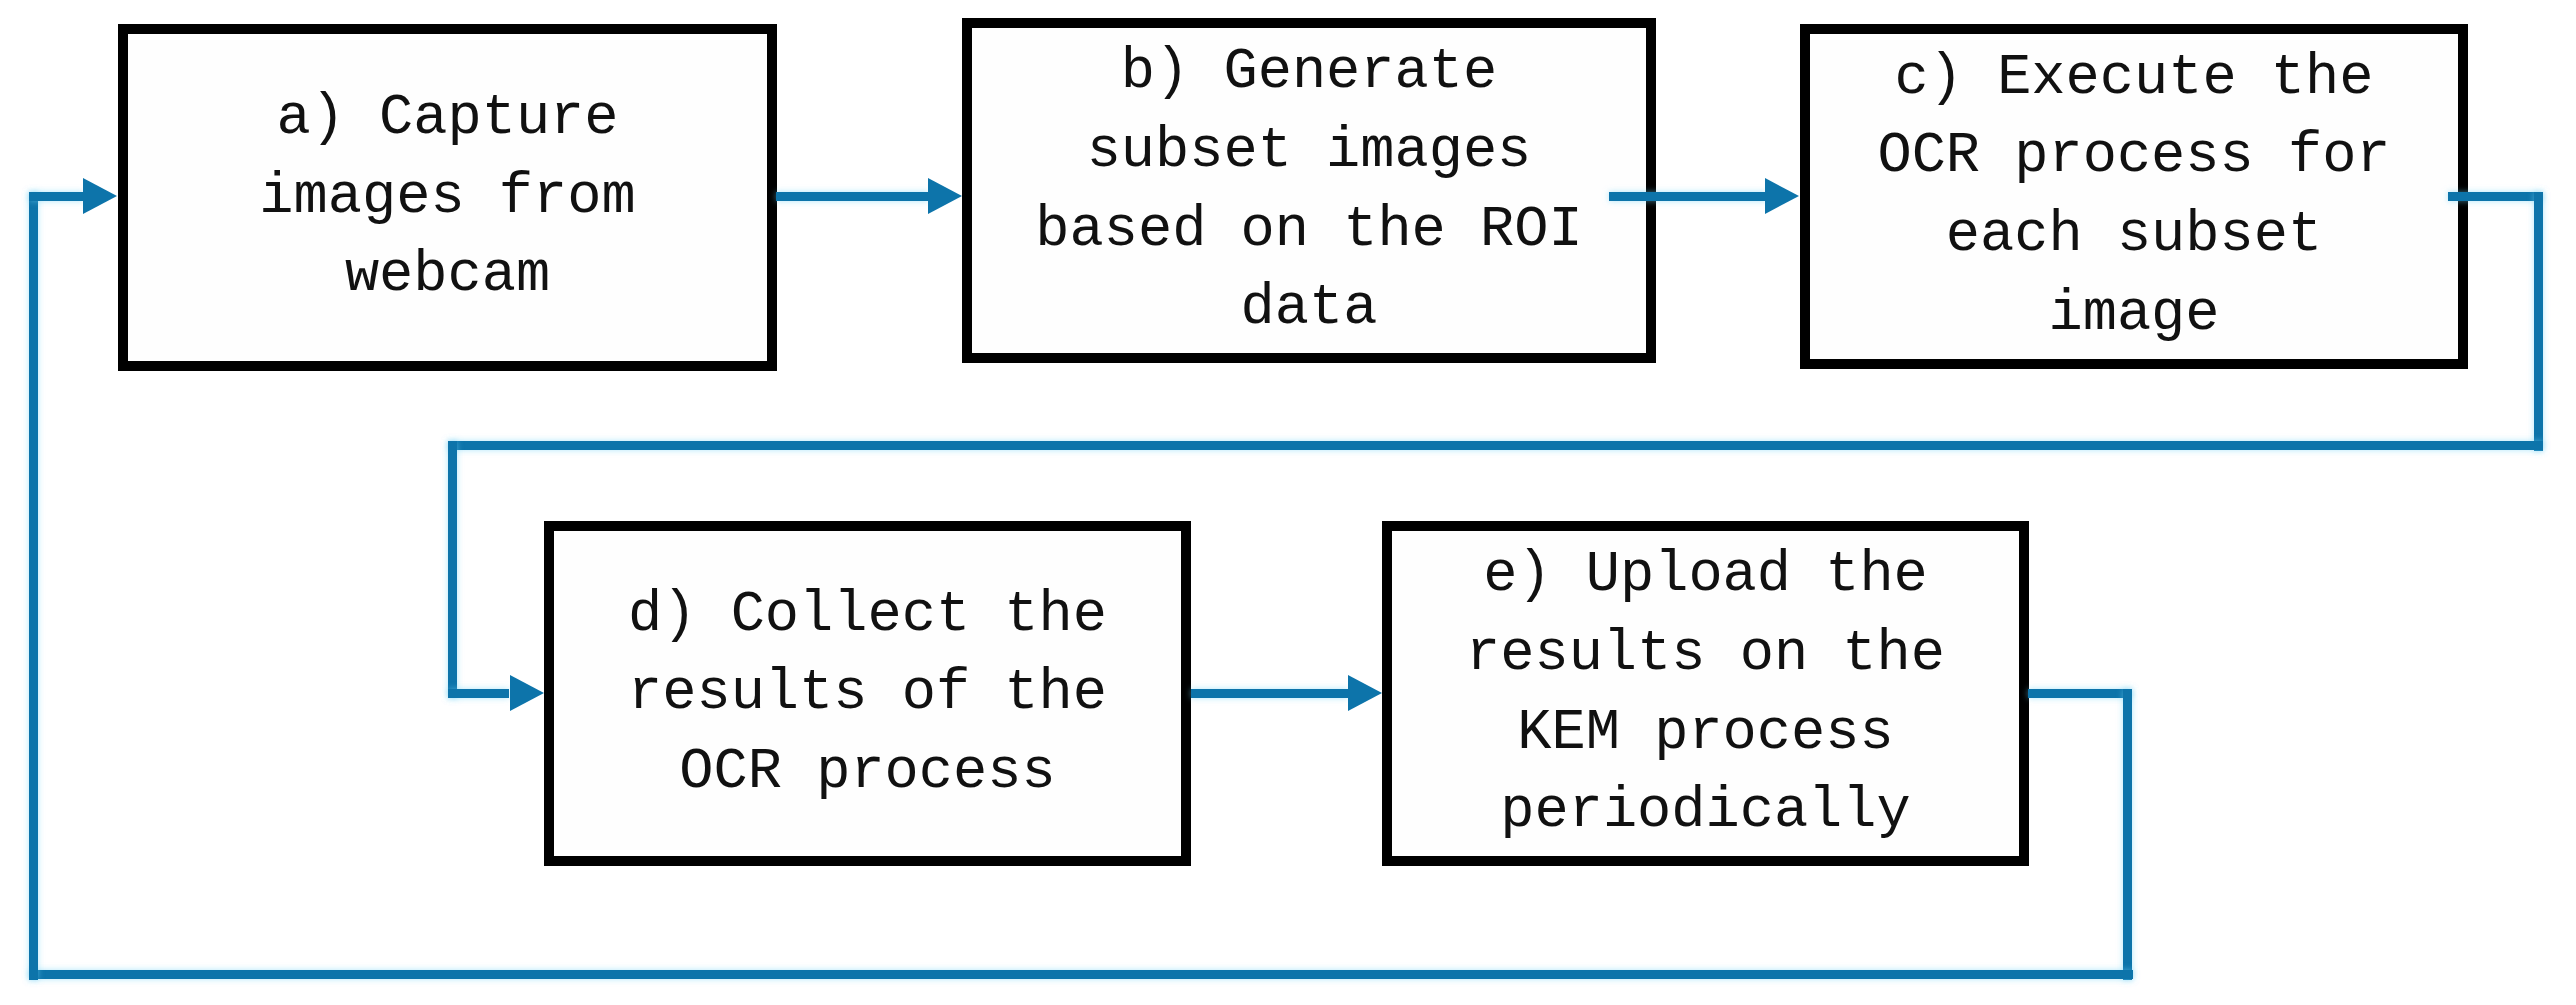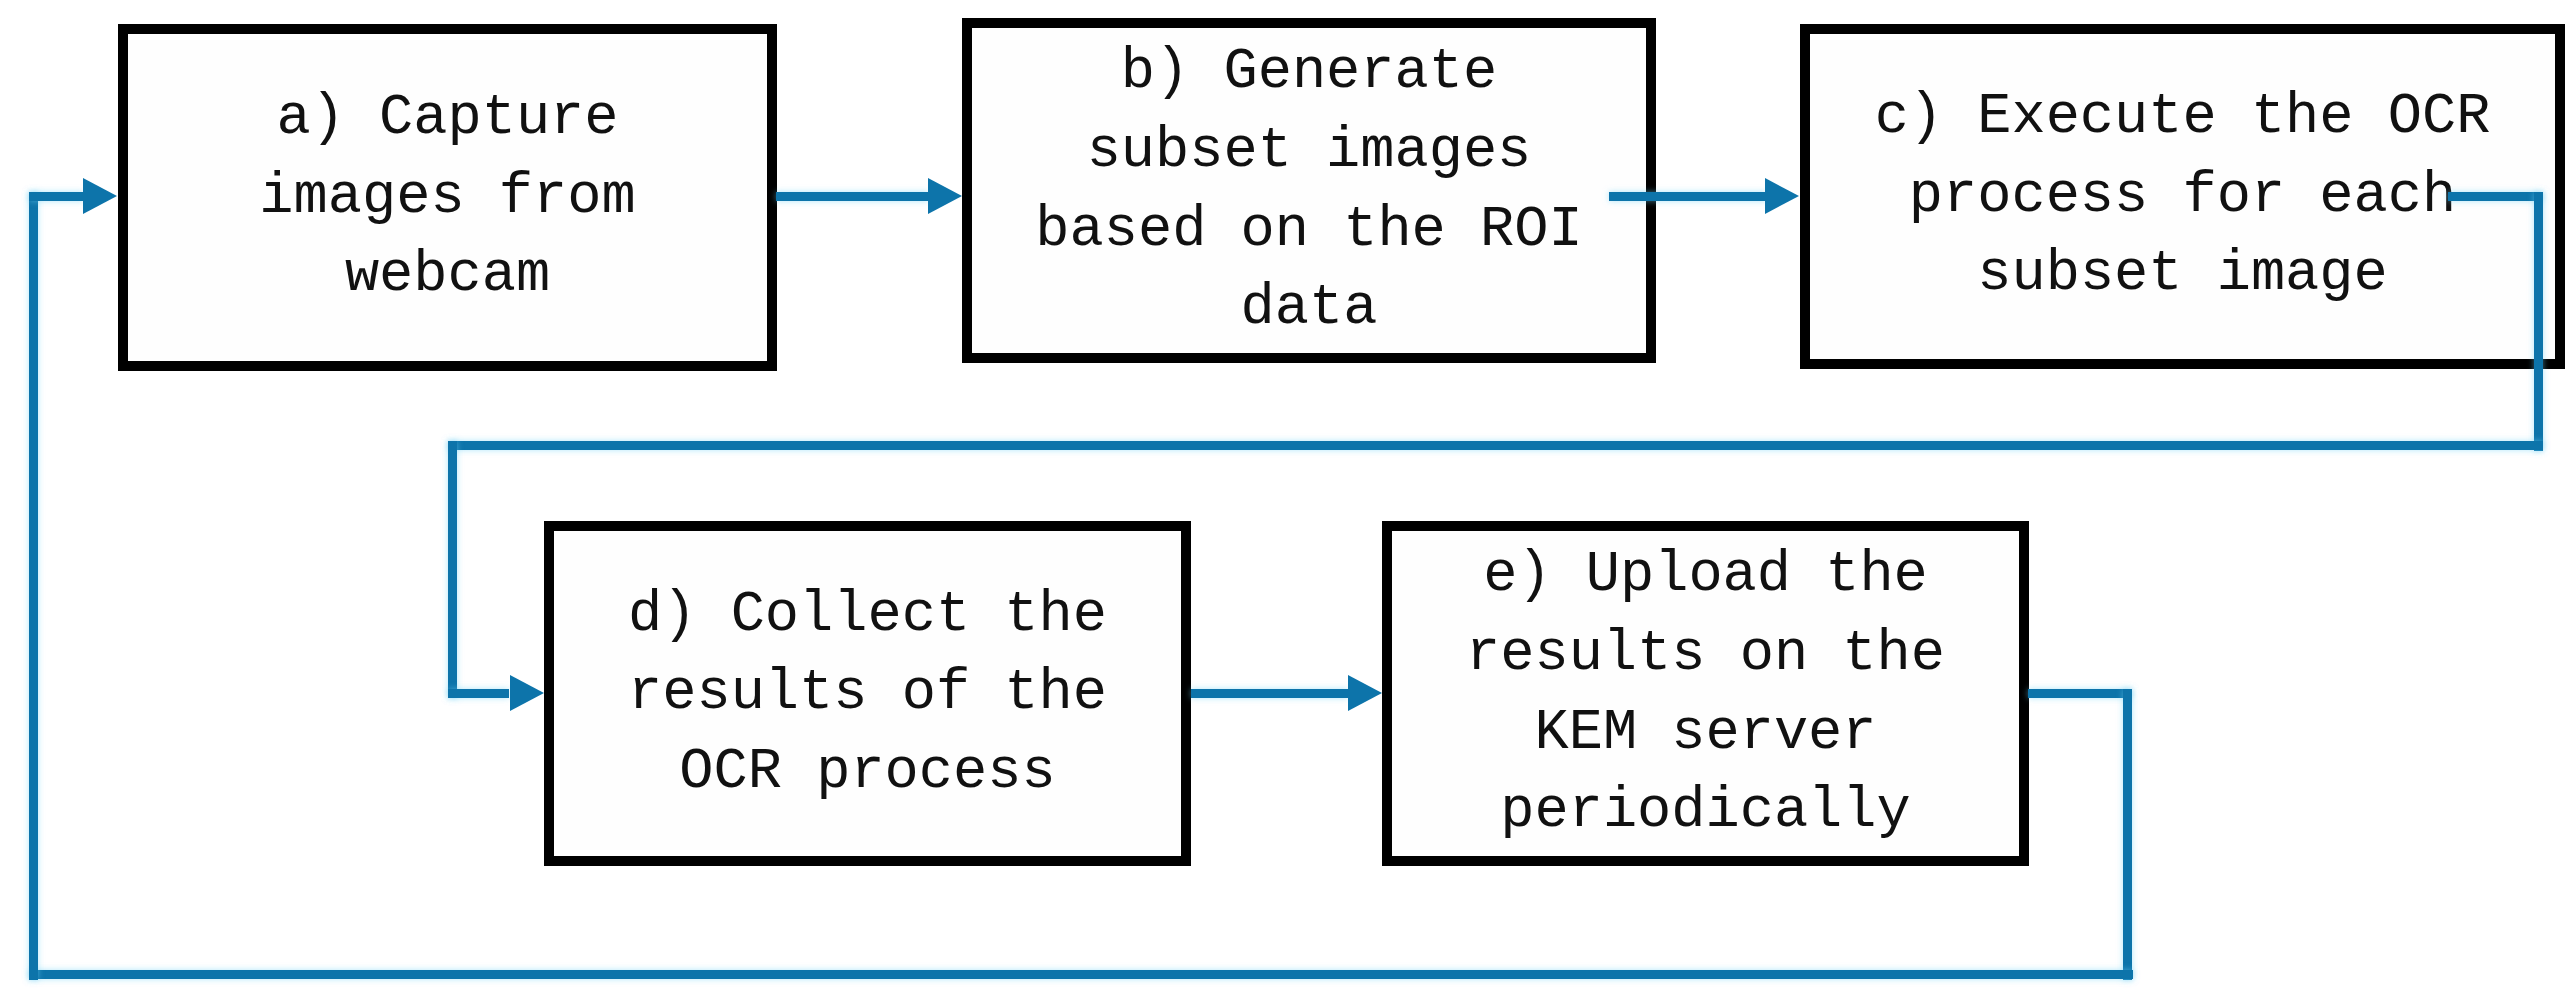--- a/index.html
+++ b/index.html
@@ -52,30 +52,30 @@
 <div class="canvas">
 
   <div class="node" style="left:118px; top:23.5px; width:659px; height:347px;">
     <div class="label">a) Capture images from webcam</div>
   </div>
 
   <div class="node" style="left:962px; top:10px; width:694px; height:345px;margin-top:8px;">
     <div class="label">b) Generate subset images based on the ROI data</div>
   </div>
 
-  <div class="node" style="left:1800px; top:23.5px; width:765px; height:345px;">
+  <div class="node" style="left:1800px; top:23.5px; width:668px; height:345px;">
     <div class="label">c) Execute the OCR process for each subset image</div>
   </div>
 
   <div class="node" style="left:544px; top:521px; width:647px; height:345px;justify-content:flex-end;">
     <div class="label">d) Collect the results of the OCR process</div>
   </div>
 
   <div class="node" style="left:1382px; top:521px; width:647px; height:345px;">
-    <div class="label">e) Upload the results on the KEM server periodically</div>
+    <div class="label">e) Upload the results on the KEM process periodically</div>
   </div>
 
   <div class="seg" style="left:776px; top:192px; width:153px; height:9.3px;"></div>
   <div class="arrowhead" style="left:928px; top:178px;"></div>
 
   <div class="seg" style="left:1609px; top:192px; width:158px; height:9.3px;"></div>
   <div class="arrowhead" style="left:1765px; top:178px;"></div>
 
   <div class="seg" style="left:2448px; top:192px; width:95px; height:9.3px;"></div>
   <div class="seg" style="left:2534px; top:192px; width:9.3px; height:259px;"></div>

